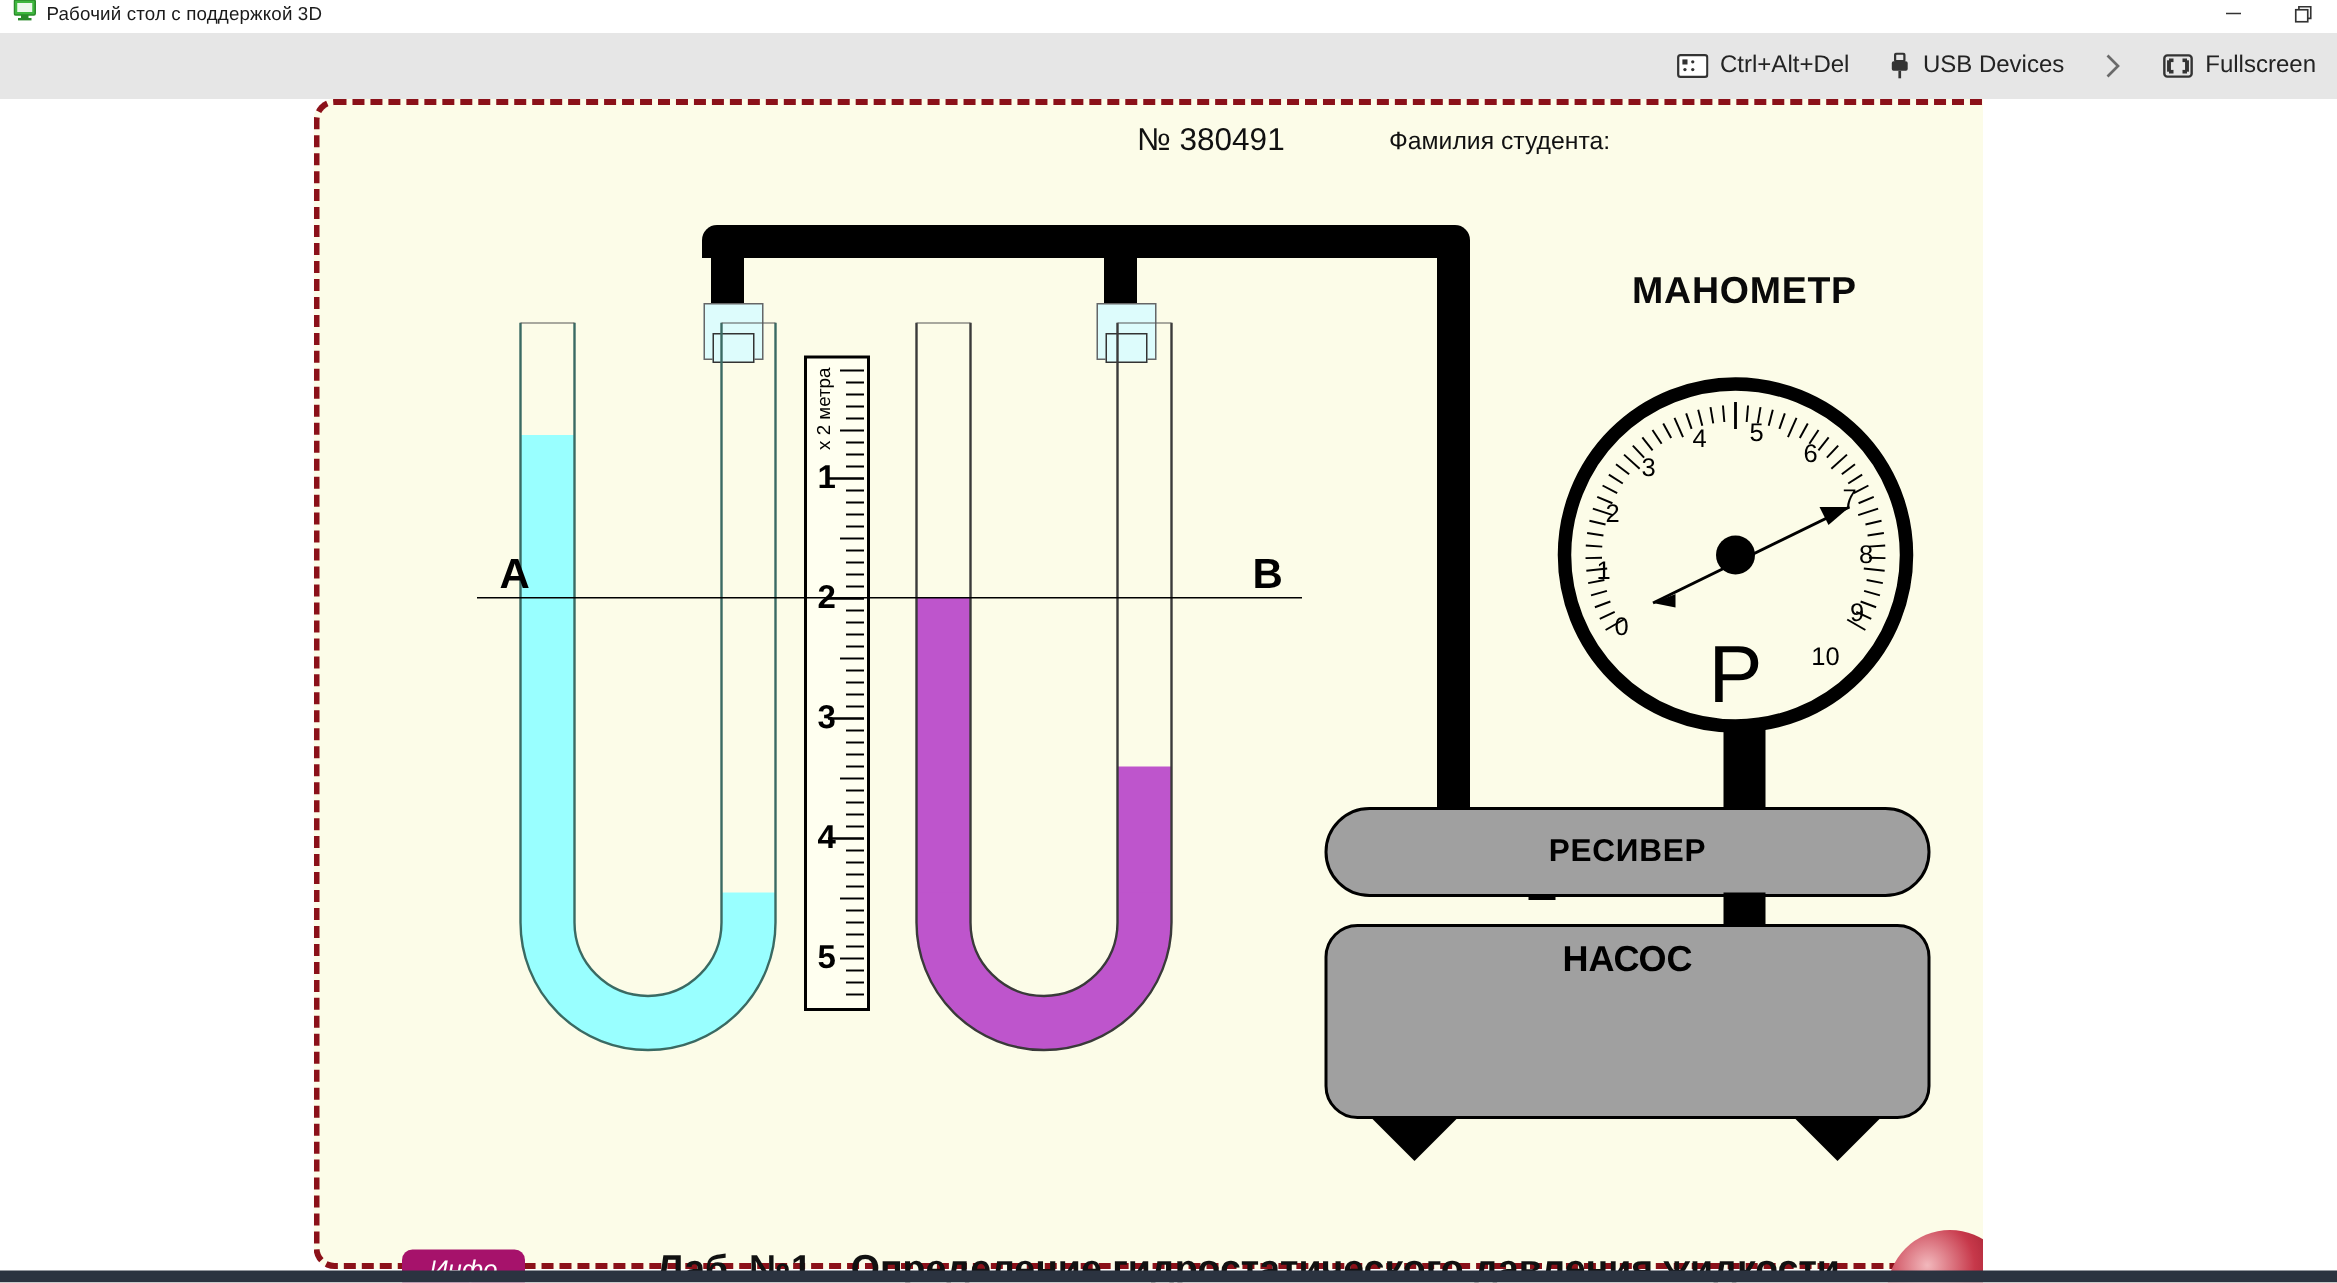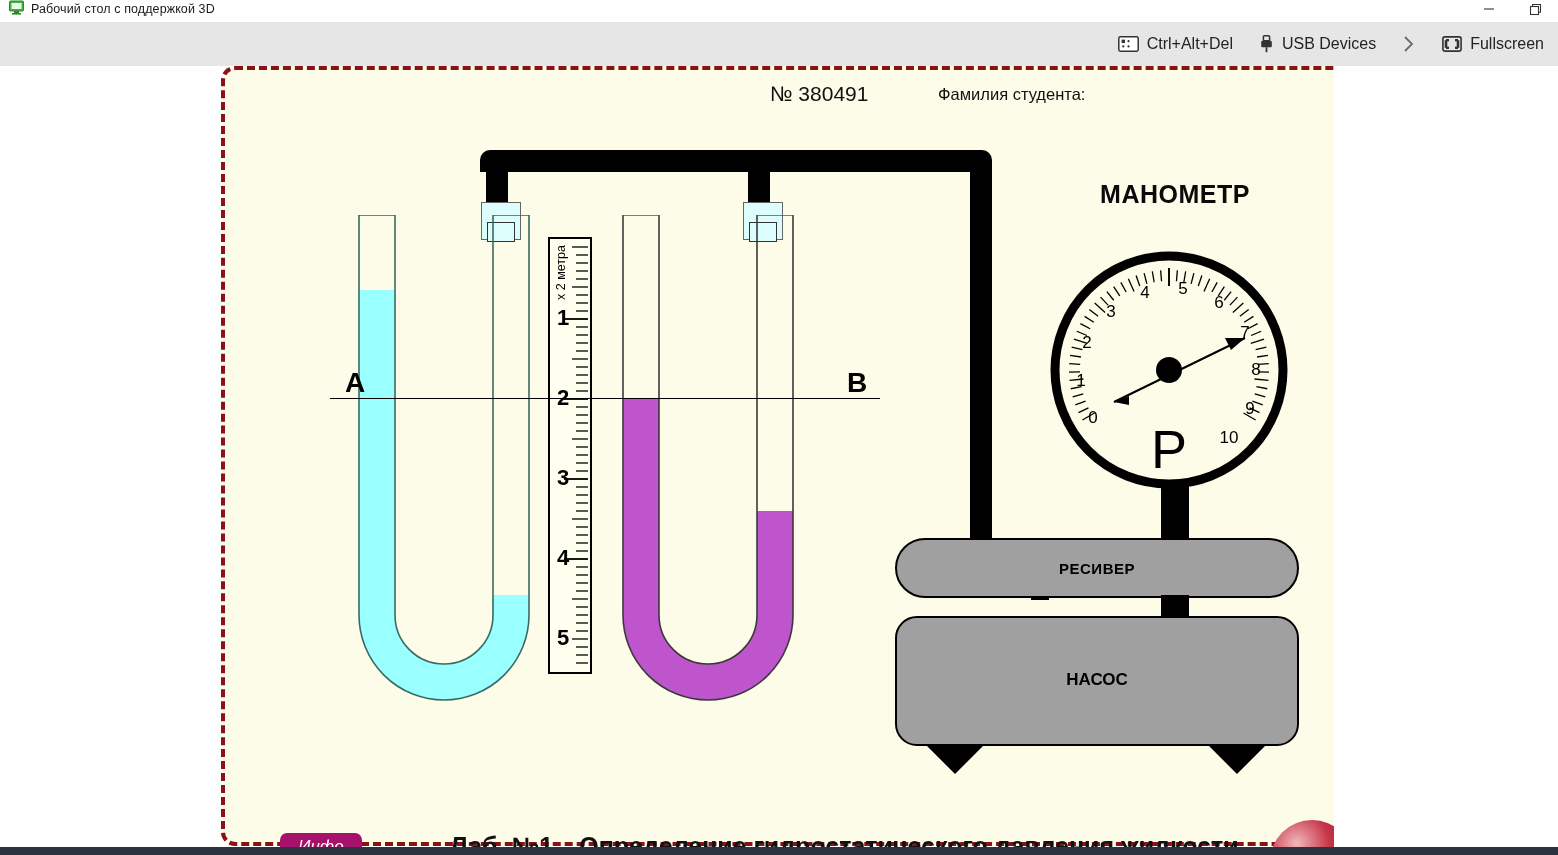--- a/index.html
+++ b/index.html
@@ -34,21 +34,21 @@
   }
   .tool-item {
     display: flex; align-items: center; gap: 8px;
     margin-left: 26px; font-size: 16px; color: #232323; cursor: default;
   }
   .tool-item svg { display: block; }
   .tool-chev { margin-left: 26px; display:flex; align-items:center; }
 
   
   .stage {
-    position: absolute; left: 16px; top: 66px; width: 1318px; height: 789px;
+    position: absolute; left: 4px; top: 66px; width: 1318px; height: 789px;
     background: #ffffff; overflow: hidden;
   }
   .paper {
     position: absolute; left: 205px; top: 0px; width: 1186px; height: 780px;
     background: #fcfce8;
     border: 4px dashed #8b1119;
     border-radius: 14px;
   }
   .sheet { position: absolute; inset: 0; }
 
@@ -95,29 +95,29 @@
     position: absolute; top: -2.5px; width: 2.5px; height: 30px; background: #000;
   }
   .flange i.a { left: 16px; } .flange i.b { left: 48px; }
 
   
   .pipe { position: absolute; background: #000; }
   .receiver {
     position: absolute; left: 670px; top: 468px; width: 404px; height: 60px;
     background: #a0a0a0; border: 2.5px solid #000; border-radius: 30px;
     display: flex; align-items: center; justify-content: center;
-    font-size: 15px; font-weight: bold; letter-spacing: .5px; color: #000;
+    font-size: 21px; font-weight: bold; letter-spacing: .5px; color: #000;
   }
   .pump {
     position: absolute; left: 670px; top: 546px; width: 404px; height: 130px;
     background: #a0a0a0; border: 2.5px solid #000; border-radius: 22px;
   }
   .pump-title {
     position: absolute; top: 8px; width: 100%; text-align: center;
-    font-size: 17px; font-weight: bold; color: #000; margin-top: 44px;
+    font-size: 24px; font-weight: bold; color: #000;
   }
   .btn-run, .btn-stop {
     position: absolute; top: 48px; width: 172px; height: 56px;
     border: 2.5px solid #000; border-radius: 28px;
     display: flex; align-items: center; justify-content: center;
     font-size: 21px; font-weight: bold; letter-spacing: 3px; color: #000;
     cursor: pointer;
   }
   .btn-run { left: 28px; background: #7cf400; }
   .btn-stop { left: 215px; background: #ee0000; }

